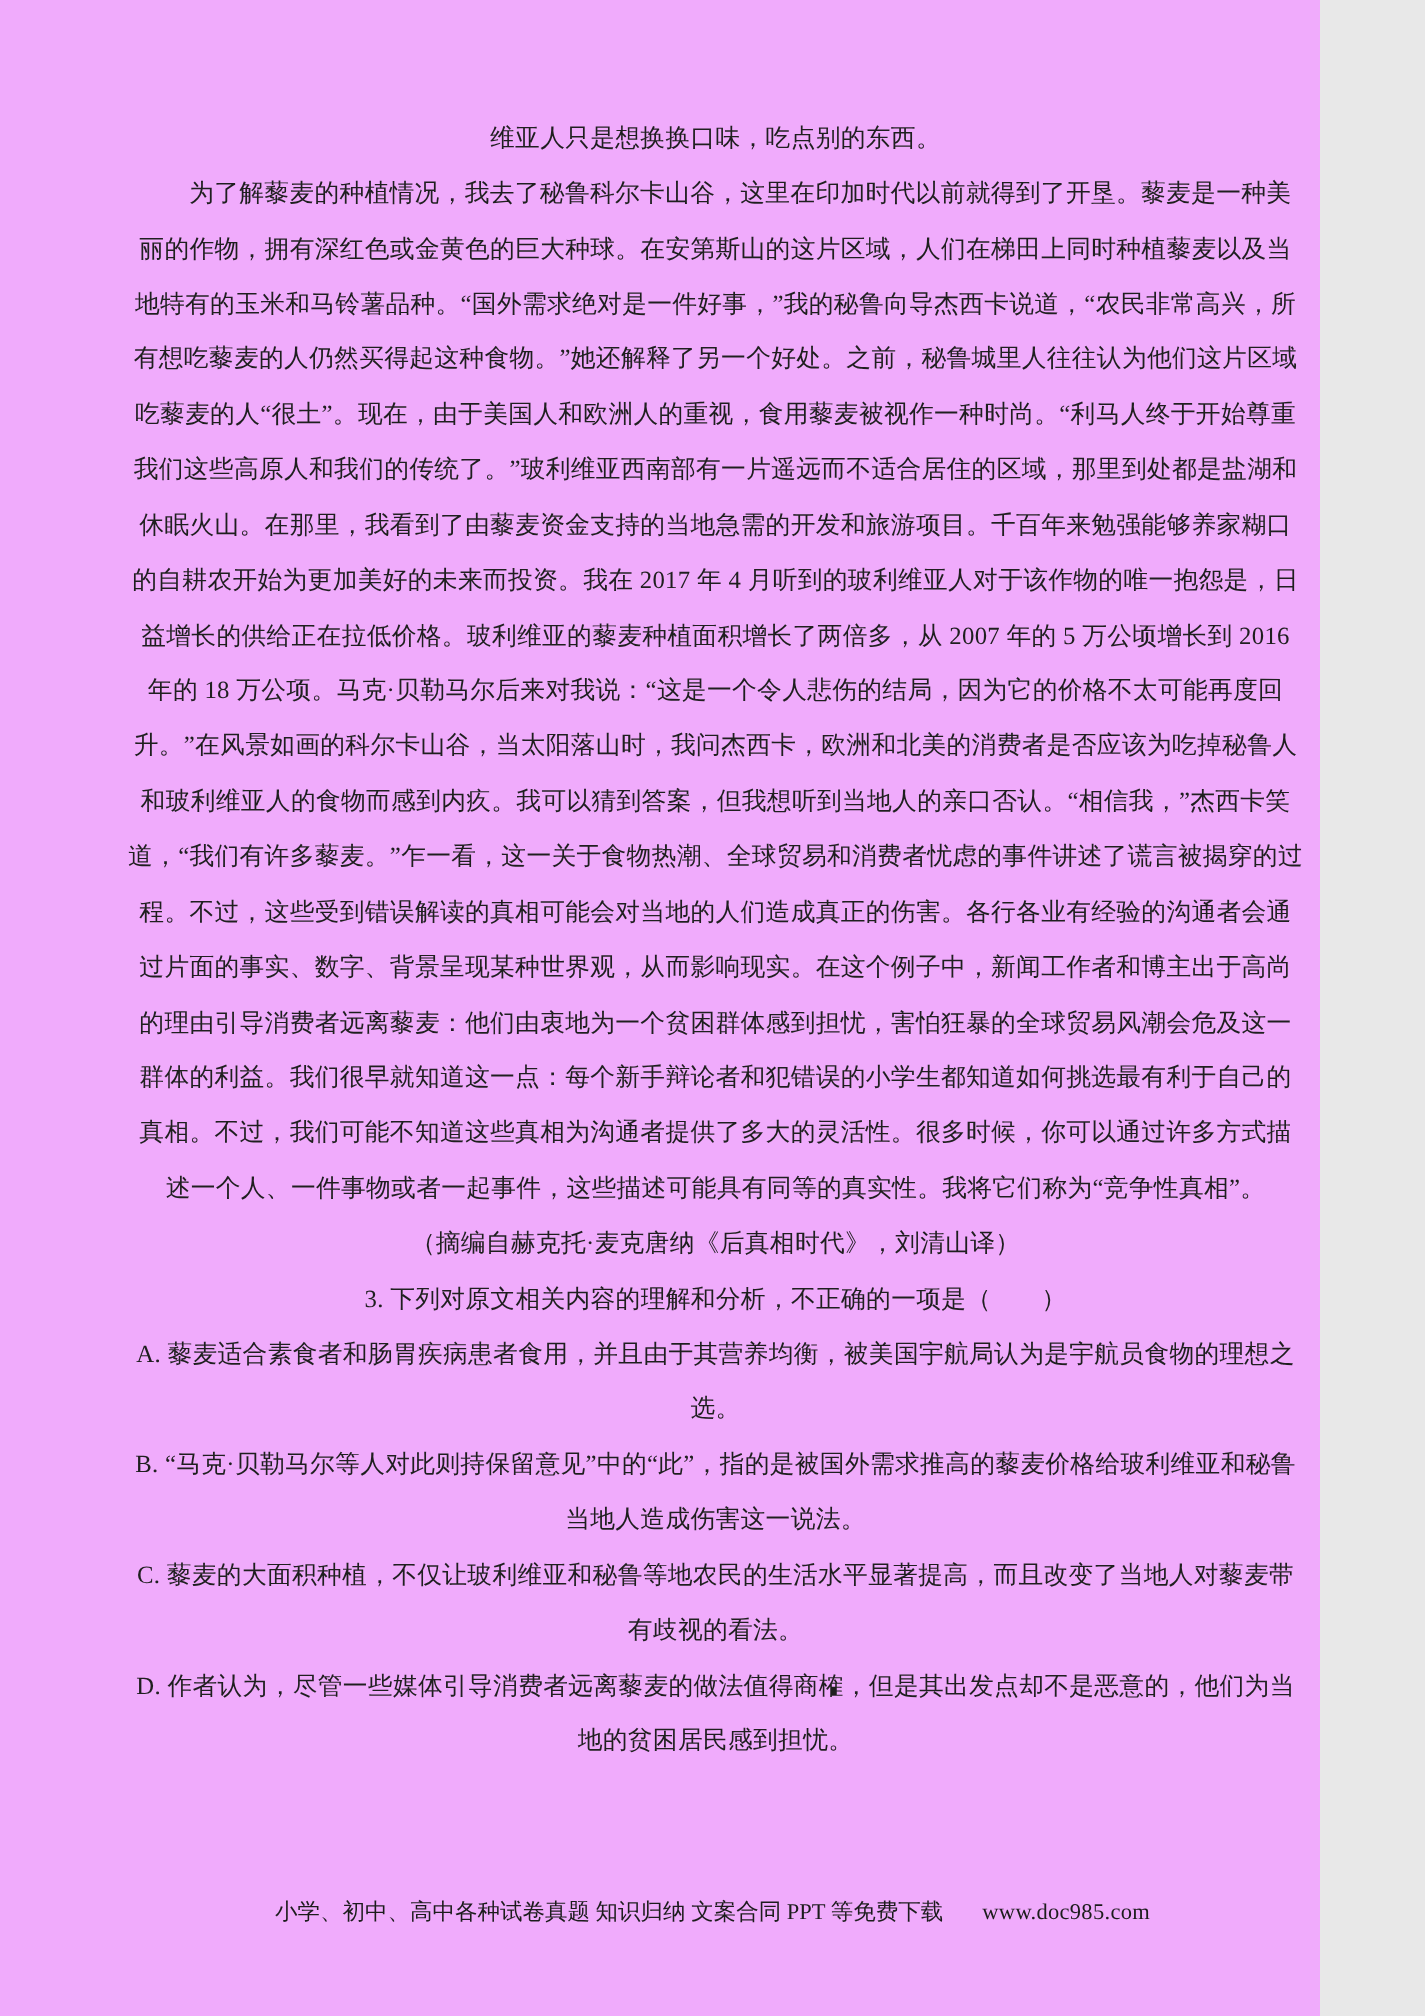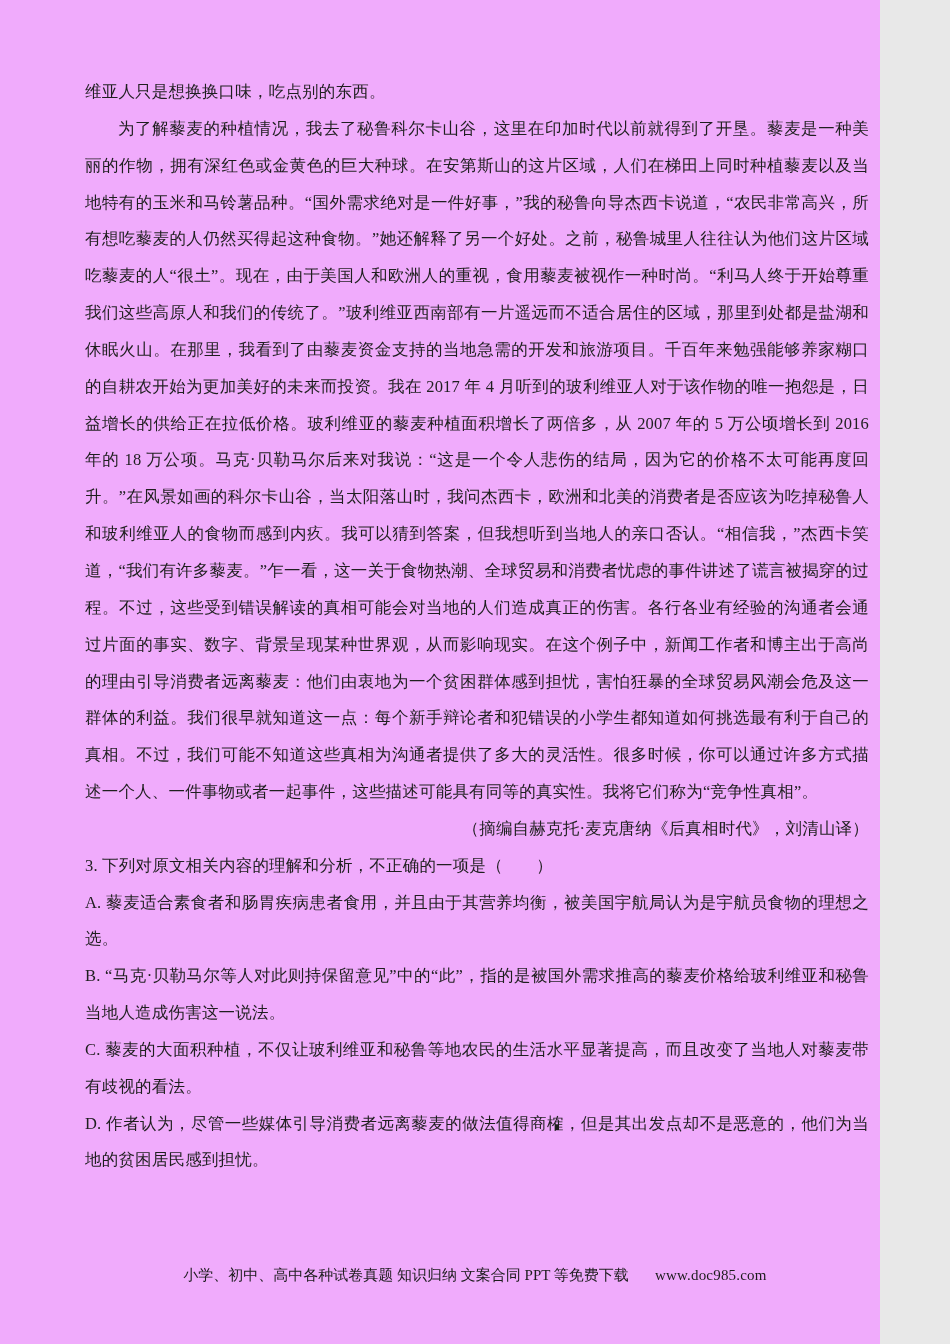--- a/index.html
+++ b/index.html
@@ -18,21 +18,21 @@
   .content {
     position: absolute;
     left: 85px; top: 74px;
     width: 784px;
     font-size: 16.5px;
     line-height: 36.85px;
     text-align: justify;
     text-justify: inter-character;
     letter-spacing: 0.2px;
   }
-  .content p { margin: 0; }
+  .content p { margin: 0; text-align: center; }
   .para-indent { text-indent: 2em; }
   .attribution { text-align: right; }
   .footer {
     position: absolute;
     left: 0; top: 1264px;
     width: 950px;
     display: flex;
     justify-content: center;
     align-items: baseline;
     gap: 26px;

